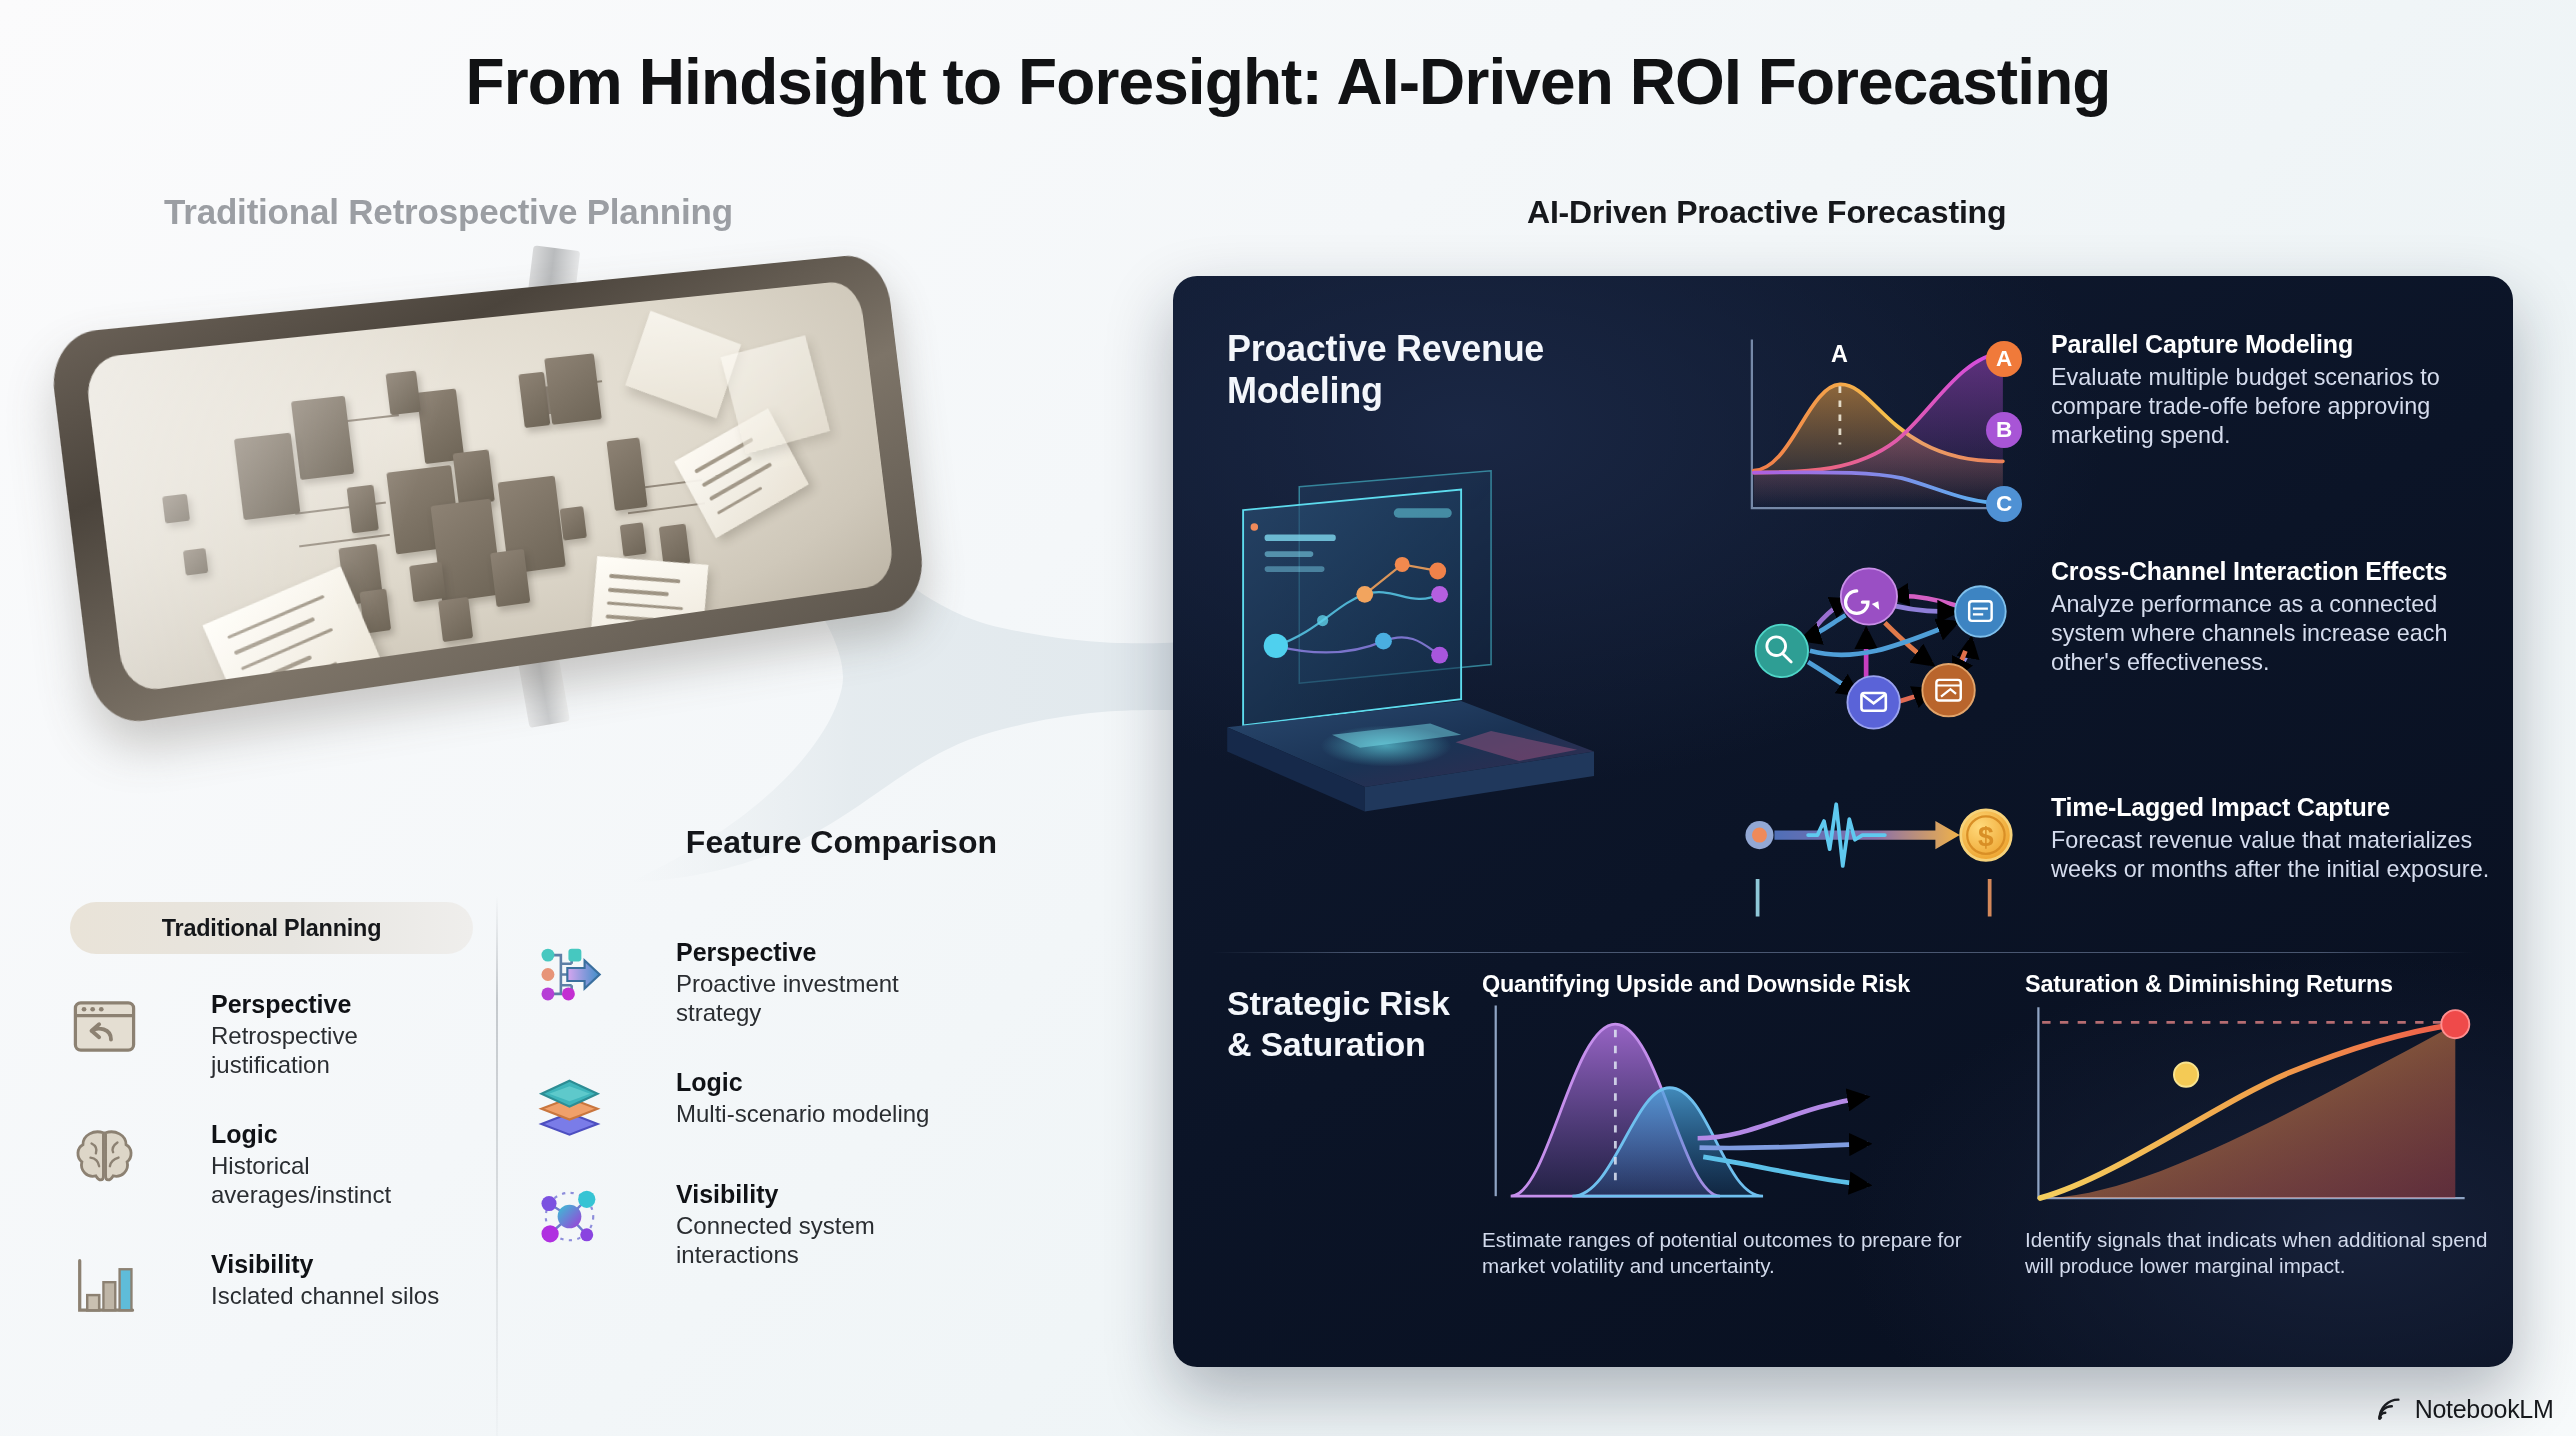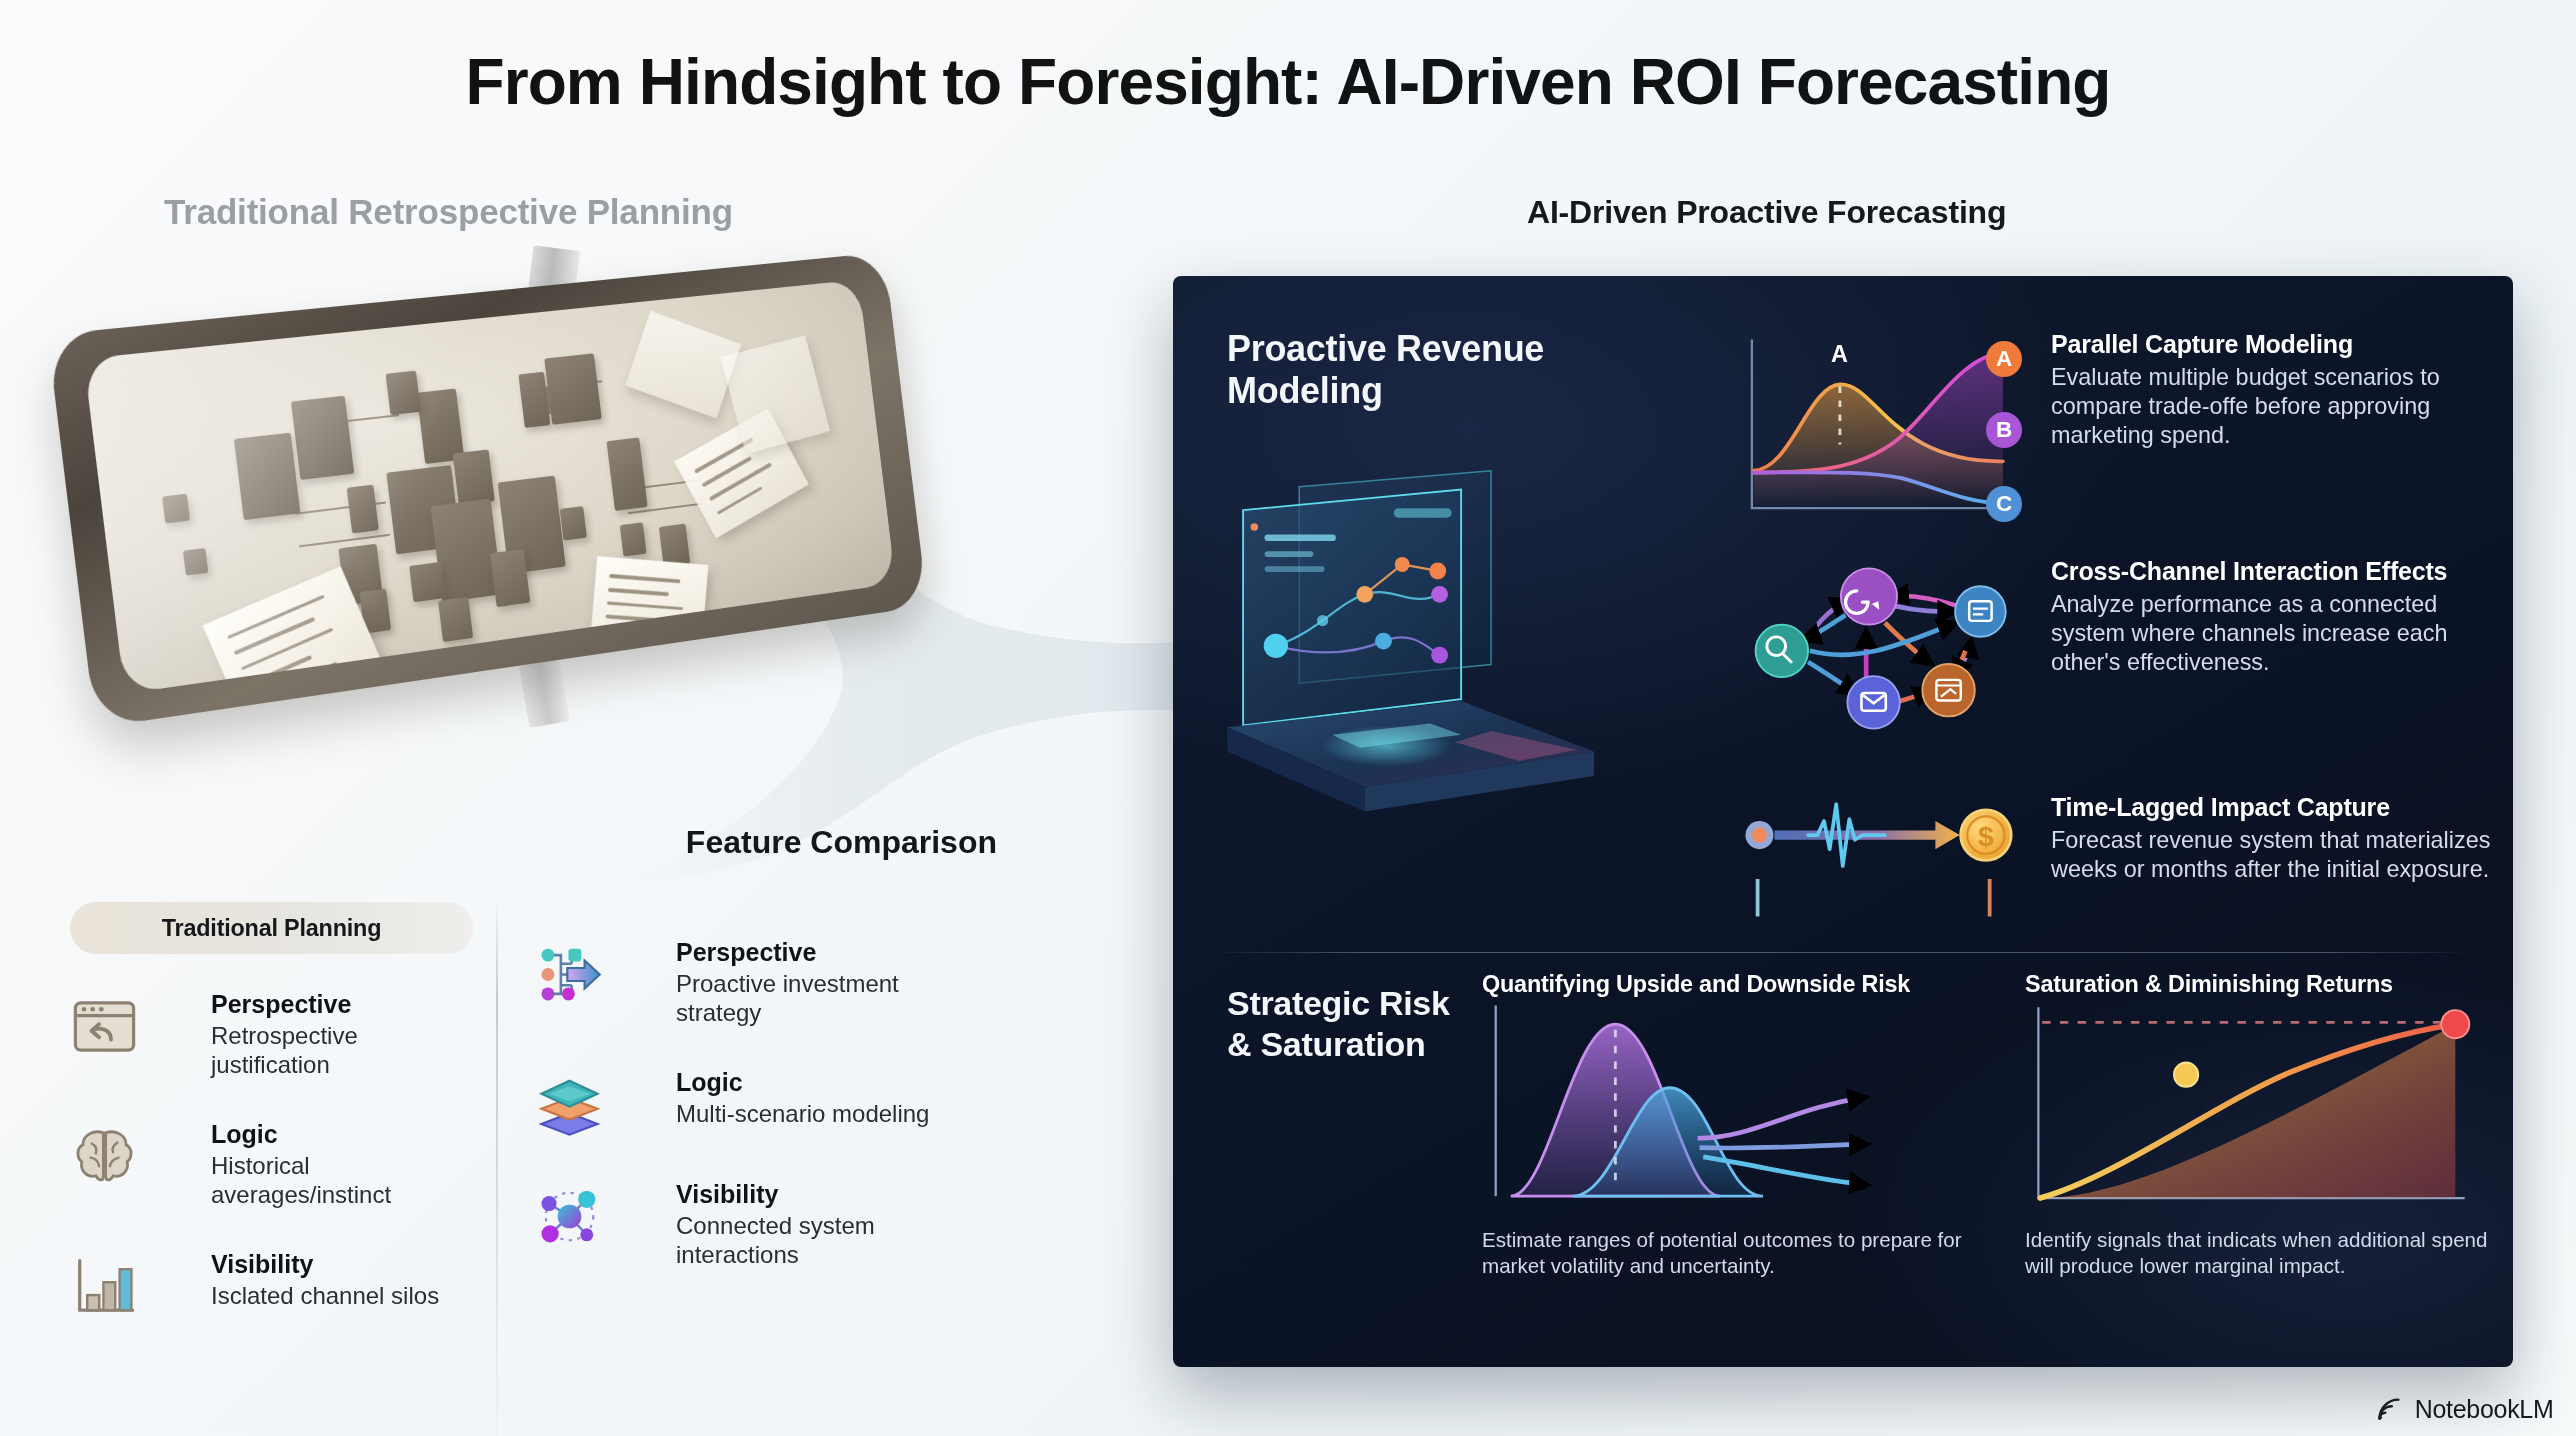--- a/index.html
+++ b/index.html
@@ -94,21 +94,21 @@
   .fc-rows { margin-top: 34px; }
   .fc-row { display:flex; align-items:flex-start; margin-bottom: 39px; gap: 48px; }
   .fc-icon { width: 69px; height: 69px; flex:0 0 69px; margin-right: 24px; margin-top: 3.7px; }
   .fc-text { padding-top: 1.9px; }
   .fc-label { font-size: 25px; font-weight:bold; color:#101216; line-height:1.12; }
   .fc-desc  { font-size: 24px; color:#2a2d31; line-height:1.22; margin-top: 2.8px; }
 
   
   #dark-panel {
     position:absolute; left: 1173px; top: 276px; width: 1340px; height: 1091px;
-    border-radius: 8px;
+    border-radius: 24px;
     background:
       radial-gradient(1030px 581px at 22% 14%, #1a2744 0%, rgba(26,39,68,0) 62%),
       radial-gradient(843px 468px at 88% 88%, #162038 0%, rgba(22,32,56,0) 60%),
       linear-gradient(150deg, #101a30 0%, #0b1427 48%, #080f1f 100%);
     box-shadow: 0 28px 66px rgba(16,26,48,.30);
     overflow: hidden;
   }
   #panel-heading {
     position:absolute; left: 54px; top: 52px; width: 393px;
     font-size: 36px; font-weight:bold; color:#f3f6fb; line-height:1.17; letter-spacing:-0.3px;
@@ -533,21 +533,21 @@
             <path d="M117 100 V124"></path>
           <path d="M148 100 V124"></path>
             <path d="M179 100 V124"></path>
             <path d="M210 100 V124"></path>
             <path d="M241 100 V124"></path>
         </g>
       </svg>
     </div>
     <div class="dp-txt">
       <div class="dp-title">Time-Lagged Impact Capture</div>
-      <div class="dp-desc">Forecast revenue system that materializes weeks or months after the initial exposure.</div>
+      <div class="dp-desc">Forecast revenue value that materializes weeks or months after the initial exposure.</div>
     </div>
   </div>
 
   <div id="section-divider"></div>
 
   <div id="strategic-heading">Strategic Risk &amp; Saturation</div>
 
   <div class="bot-card" style="left:309px;">
     <div class="bot-title">Quantifying Upside and Downside Risk</div>
     <svg viewBox="0 0 510 230" width="478" height="215">

